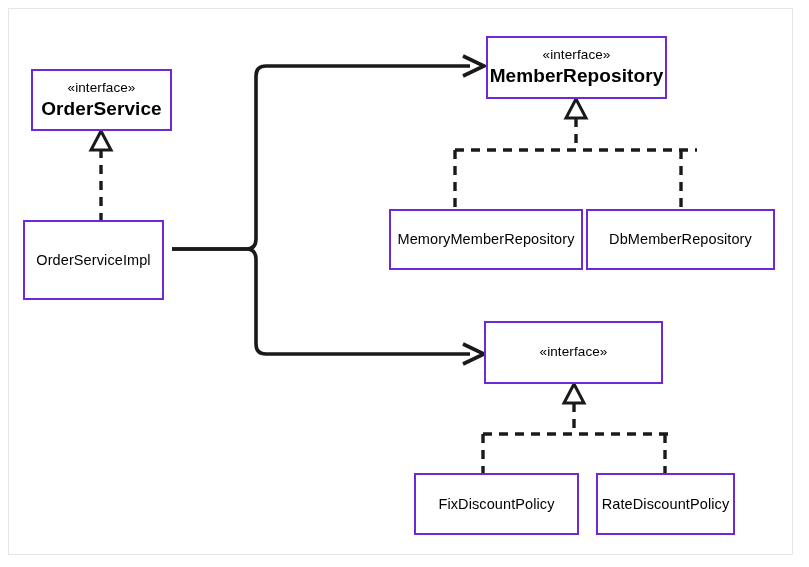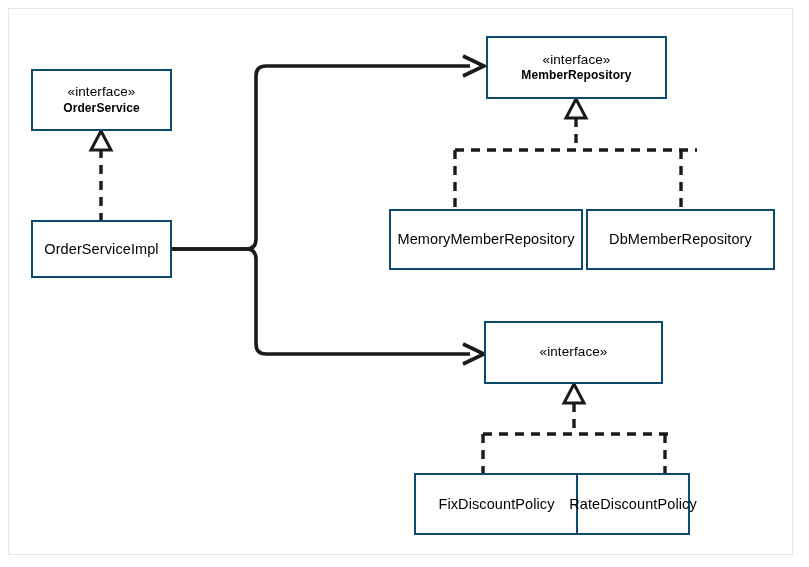--- a/index.html
+++ b/index.html
@@ -33,37 +33,37 @@
     position: absolute;
     left: 0;
     top: 0;
     width: 809px;
     height: 567px;
     pointer-events: none;
   }
   .node {
     position: absolute;
     box-sizing: border-box;
-    border: 2px solid #0c4a6e;
+    border: 2px solid #6d28d9;
     background: #ffffff;
     display: flex;
     flex-direction: column;
     align-items: center;
     justify-content: center;
     text-align: center;
     color: #000000;
     line-height: 1.25;
   }
   .stereotype {
     font-size: 13.5px;
     font-weight: 400;
     letter-spacing: 0.1px;
   }
   .iname {
-    font-size: 12px;
+    font-size: 19px;
     font-weight: bold;
     letter-spacing: 0.1px;
   }
   .cname {
     font-size: 14.5px;
     font-weight: 400;
     letter-spacing: 0.1px;
   }
 </style>
 </head>
@@ -110,21 +110,21 @@
       <line x1="483" y1="434" x2="483" y2="473" stroke="#1a1a1a" stroke-width="3.4" stroke-dasharray="9,7"></line>
       <line x1="665" y1="434" x2="665" y2="473" stroke="#1a1a1a" stroke-width="3.4" stroke-dasharray="9,7"></line>
     </g>
   </svg>
 
   <div class="node" style="left:31px; top:69px; width:141px; height:62px;">
     <div class="stereotype">«interface»</div>
     <div class="iname">OrderService</div>
   </div>
 
-  <div class="node" style="left:31px; top:220px; width:141px; height:58px;text-align:center;">
+  <div class="node" style="left:23px; top:220px; width:141px; height:80px;text-align:center;">
     <div class="cname">OrderServiceImpl</div>
   </div>
 
   <div class="node" style="left:486px; top:36px; width:181px; height:63px;">
     <div class="stereotype">«interface»</div>
     <div class="iname">MemberRepository</div>
   </div>
 
   <div class="node" style="left:357px; top:209px; width:194px; height:61px;margin-left:32px;">
     <div class="cname">MemoryMemberRepository</div>
@@ -135,17 +135,17 @@
   </div>
 
   <div class="node" style="left:484px; top:321px; width:179px; height:63px;">
     <div class="stereotype">«interface»</div>
   </div>
 
   <div class="node" style="left:414px; top:473px; width:165px; height:62px;">
     <div class="cname">FixDiscountPolicy</div>
   </div>
 
-  <div class="node" style="left:576px; top:473px; width:114px; height:62px;">
+  <div class="node" style="left:596px; top:473px; width:139px; height:62px;">
     <div class="cname">RateDiscountPolicy</div>
   </div>
 
 </div>
 
 </body></html>

